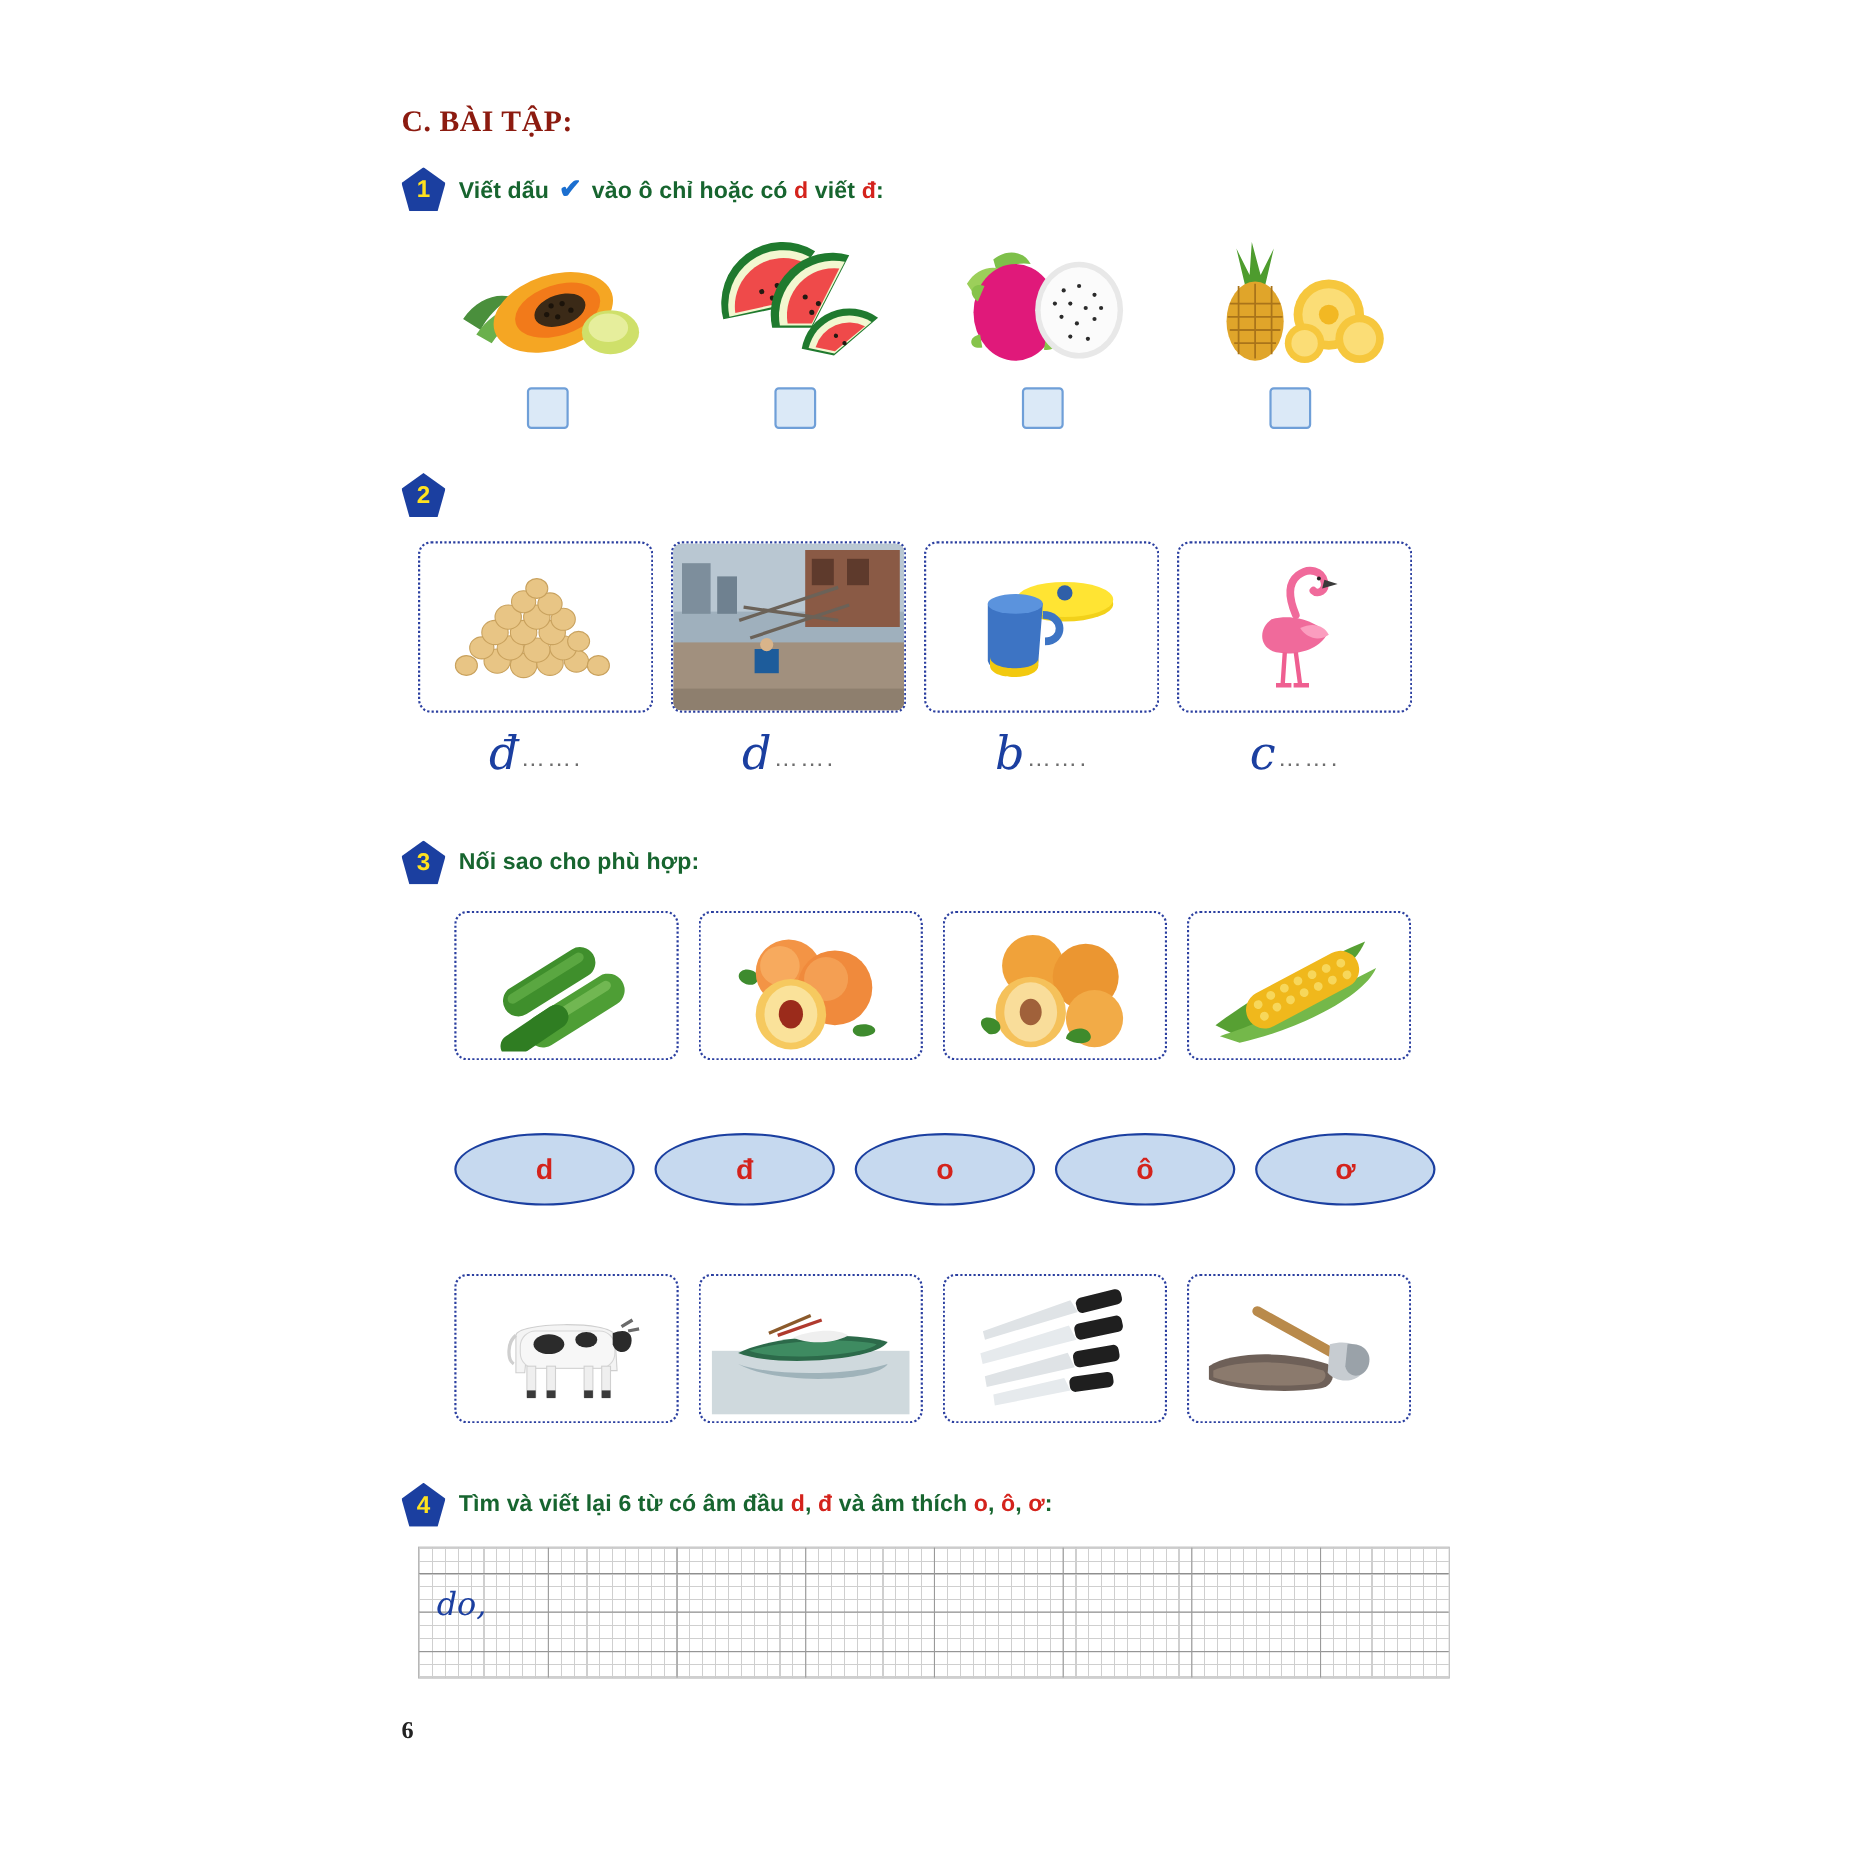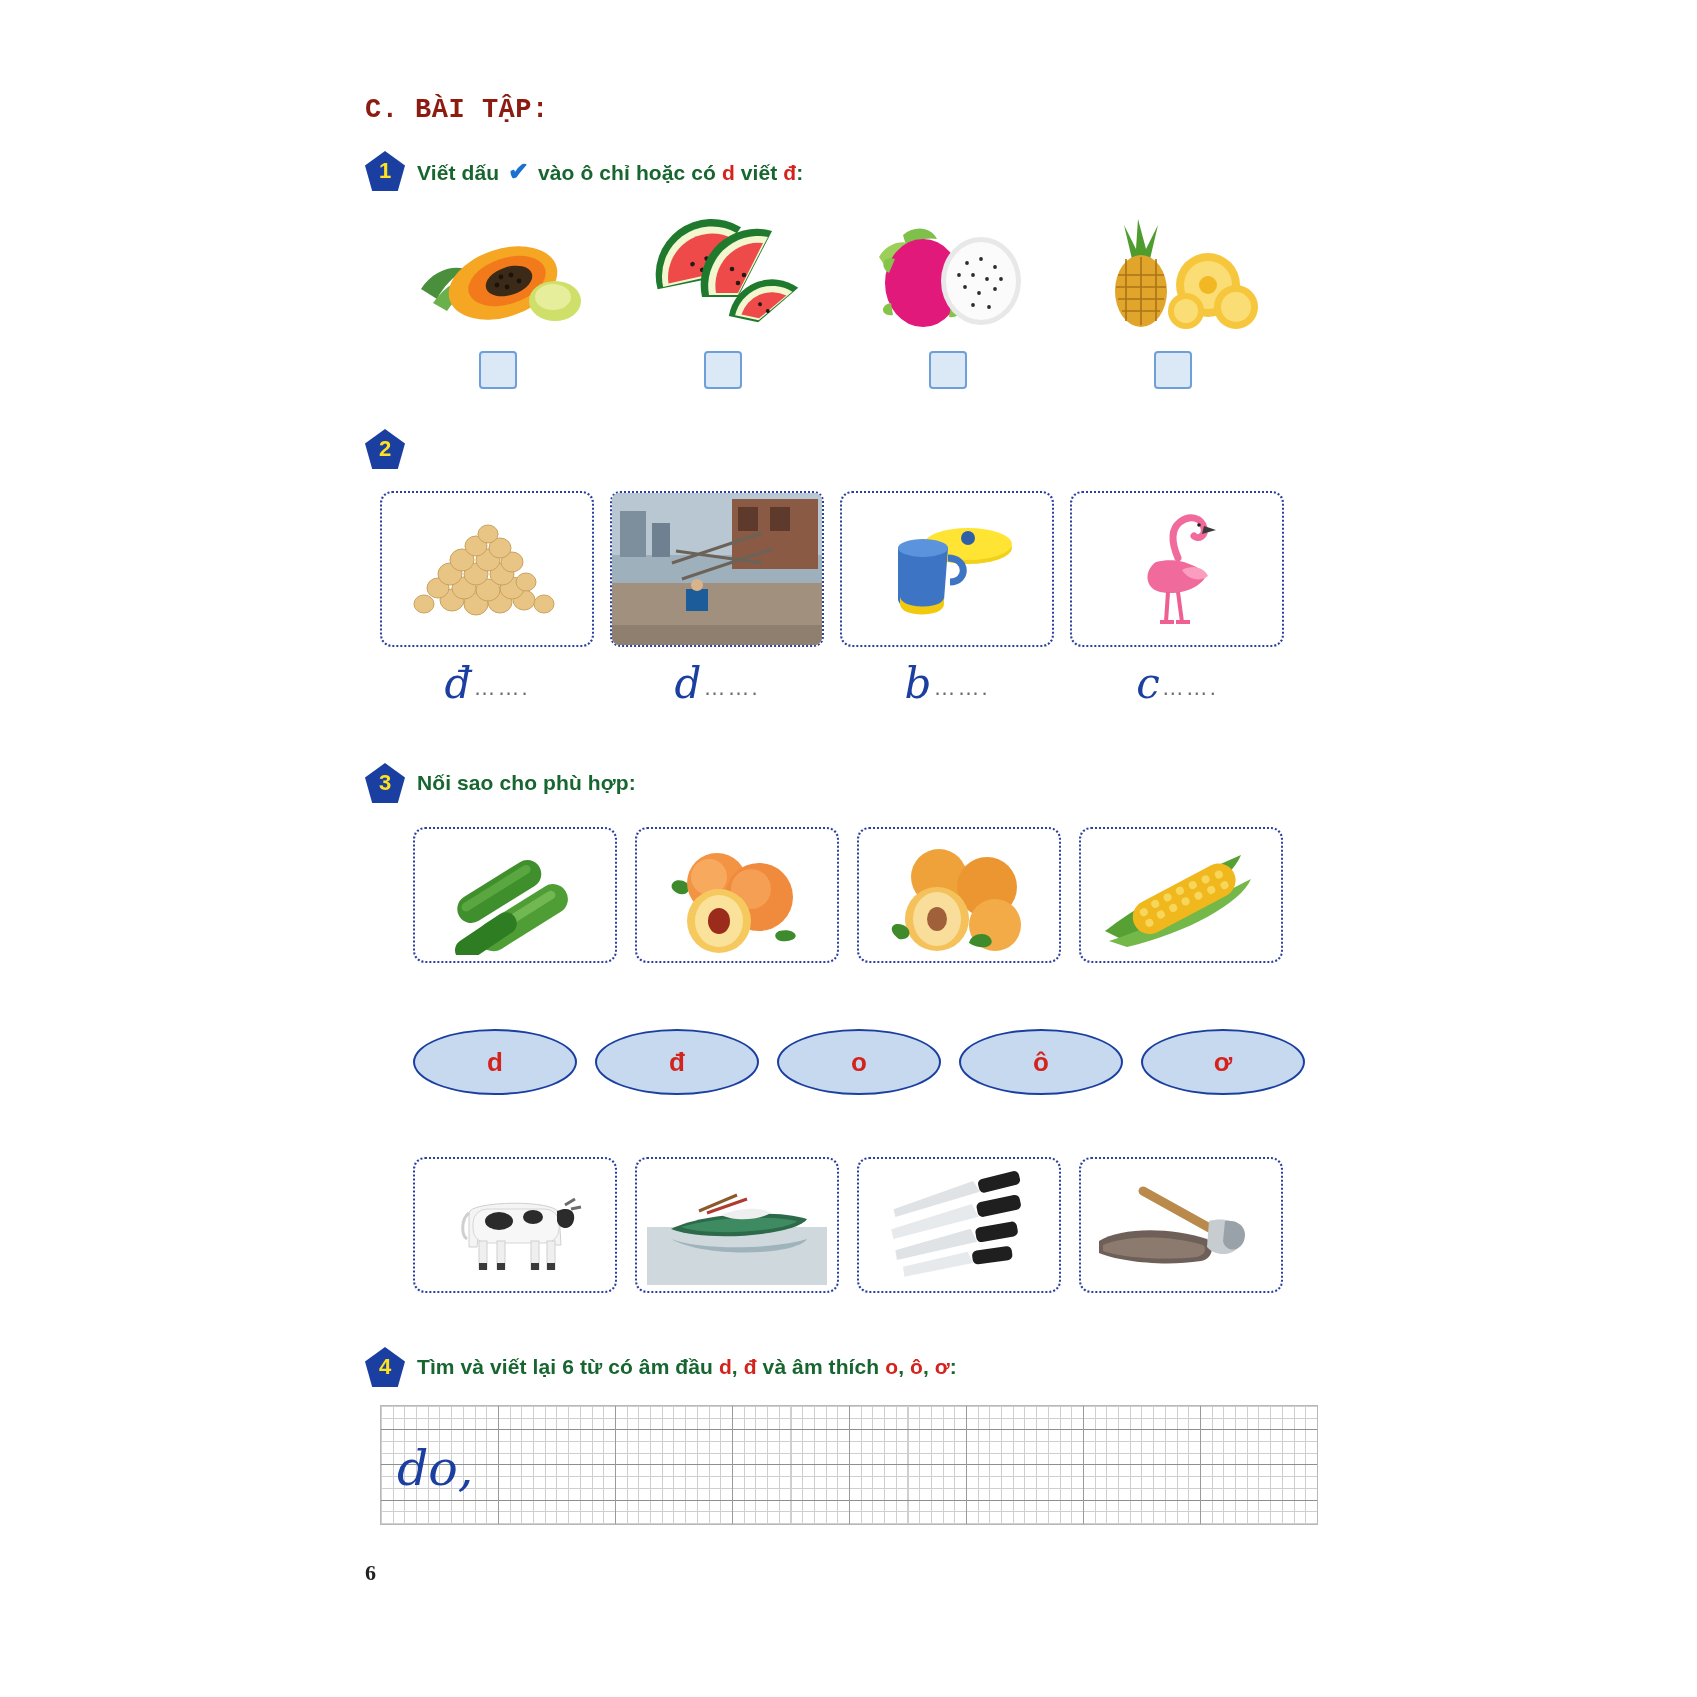--- a/index.html
+++ b/index.html
@@ -23,21 +23,21 @@
   }
   .content {
     position: absolute;
     left: 365px;
     top: 95px;
     width: 1000px;
   }
 
   
   .section-title {
-    font-family: Liberation Mono, monospace;
+    font-family: Liberation Serif, serif;
     font-weight: bold;
     font-size: 27px;
     color: #8c1b10;
     letter-spacing: 0.5px;
     margin: 0 0 26px 0;
   }
 
   
   .ex-head {
     display: flex;
@@ -210,21 +210,21 @@
     top: 0; bottom: 0;
     width: 1px;
     background: #9a9a9a;
   }
   .grid-word {
     position: absolute;
     left: 16px;
     top: 34px;
     font-family: "DejaVu Serif", serif;
     font-style: italic;
-    font-size: 49px;
+    font-size: 29px;
     color: #1b3fa0;
   }
 
   .page-number {
     position: absolute;
     left: 365px;
     top: 1560px;
     font-family: "Liberation Serif", serif;
     font-size: 22px;
     font-weight: bold;

